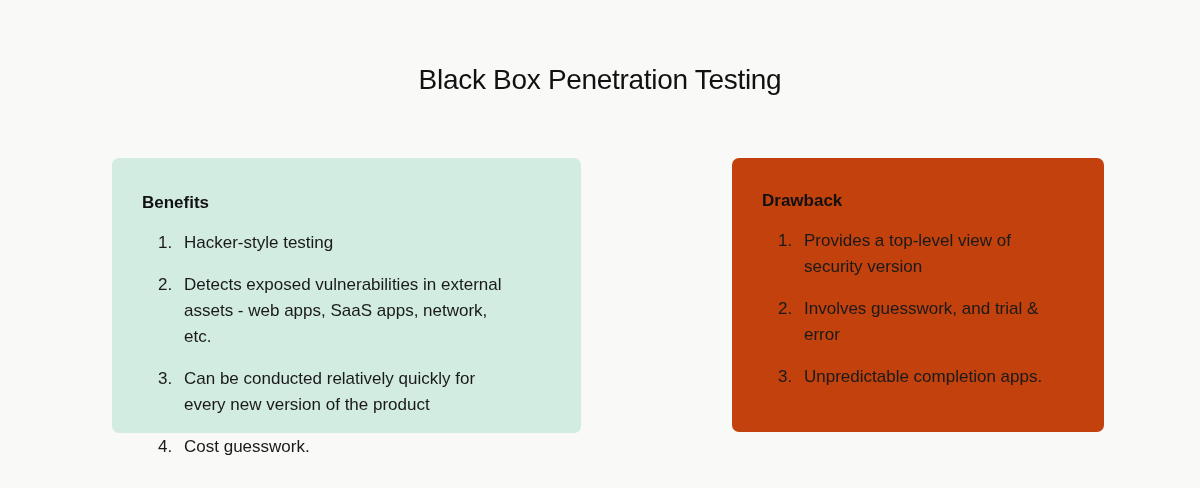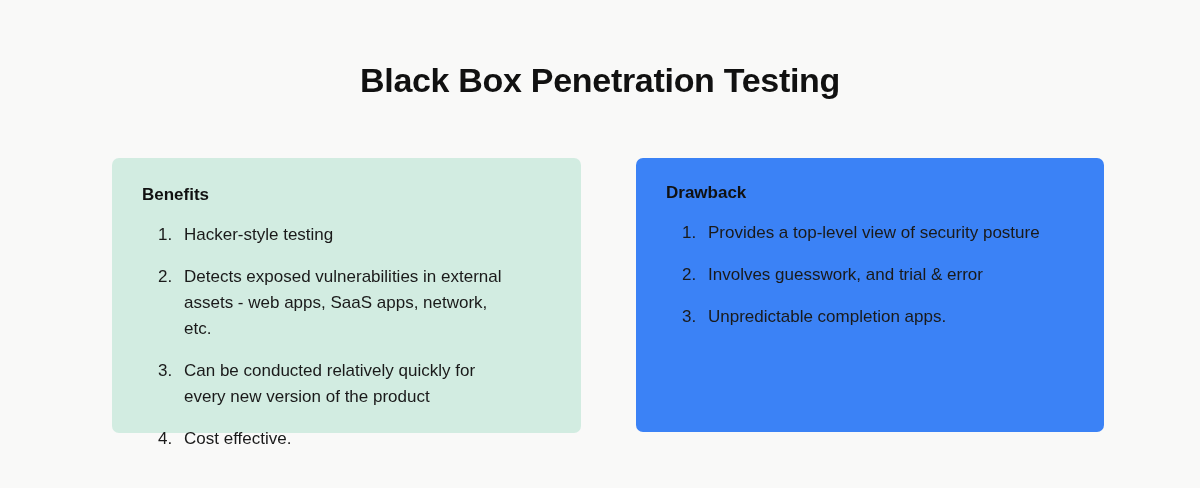--- a/index.html
+++ b/index.html
@@ -15,22 +15,22 @@
     overflow: hidden;
     position: relative;
   }
 
   .page-title {
     position: absolute;
     left: 0;
     top: 58px;
     width: 1200px;
     text-align: center;
-    font-size: 34px;
-    font-weight: bold;
+    font-size: 28px;
+    font-weight: normal;
     letter-spacing: -0.3px;
     color: #111111;
     line-height: 44px;
   }
 
   .cards-row {
     position: absolute;
     left: 112px;
     top: 158px;
     width: 992px;
@@ -47,31 +47,31 @@
     padding: 26px 22px 22px 30px;
   }
 
   .card-benefits {
     width: 469px;
     height: 275px;
     background: #d2ece1;
   }
 
   .card-drawback {
-    width: 468px;
+    width: 372px;
     height: 274px;
-    background: #3b82f6;
+    background: #c2410c;
     padding-top: 24px;
   }
 
   .card-heading {
     font-size: 17px;
     font-weight: bold;
     color: #111111;
-    margin: 0 0 12px 0;
+    margin: 8px 0 12px 0;
     line-height: 22px;
   }
 
   .card-list {
     margin: 0;
     padding: 0;
     list-style: none;
     counter-reset: item;
   }
 
@@ -111,26 +111,26 @@
 <div class="page-title">Black Box Penetration Testing</div>
 
 <div class="cards-row">
 
   <div class="card card-benefits">
     <div class="card-heading">Benefits</div>
     <ol class="card-list">
       <li>Hacker-style testing</li>
       <li>Detects exposed vulnerabilities in external assets - web apps, SaaS apps, network, etc.</li>
       <li>Can be conducted relatively quickly for every new version of the product</li>
-      <li>Cost effective.</li>
+      <li>Cost guesswork.</li>
     </ol>
   </div>
 
   <div class="card card-drawback">
     <div class="card-heading">Drawback</div>
     <ol class="card-list">
-      <li>Provides a top-level view of security posture</li>
+      <li>Provides a top-level view of security version</li>
       <li>Involves guesswork, and trial &amp; error</li>
       <li>Unpredictable completion apps.</li>
     </ol>
   </div>
 
 </div>
 
 </body></html>

